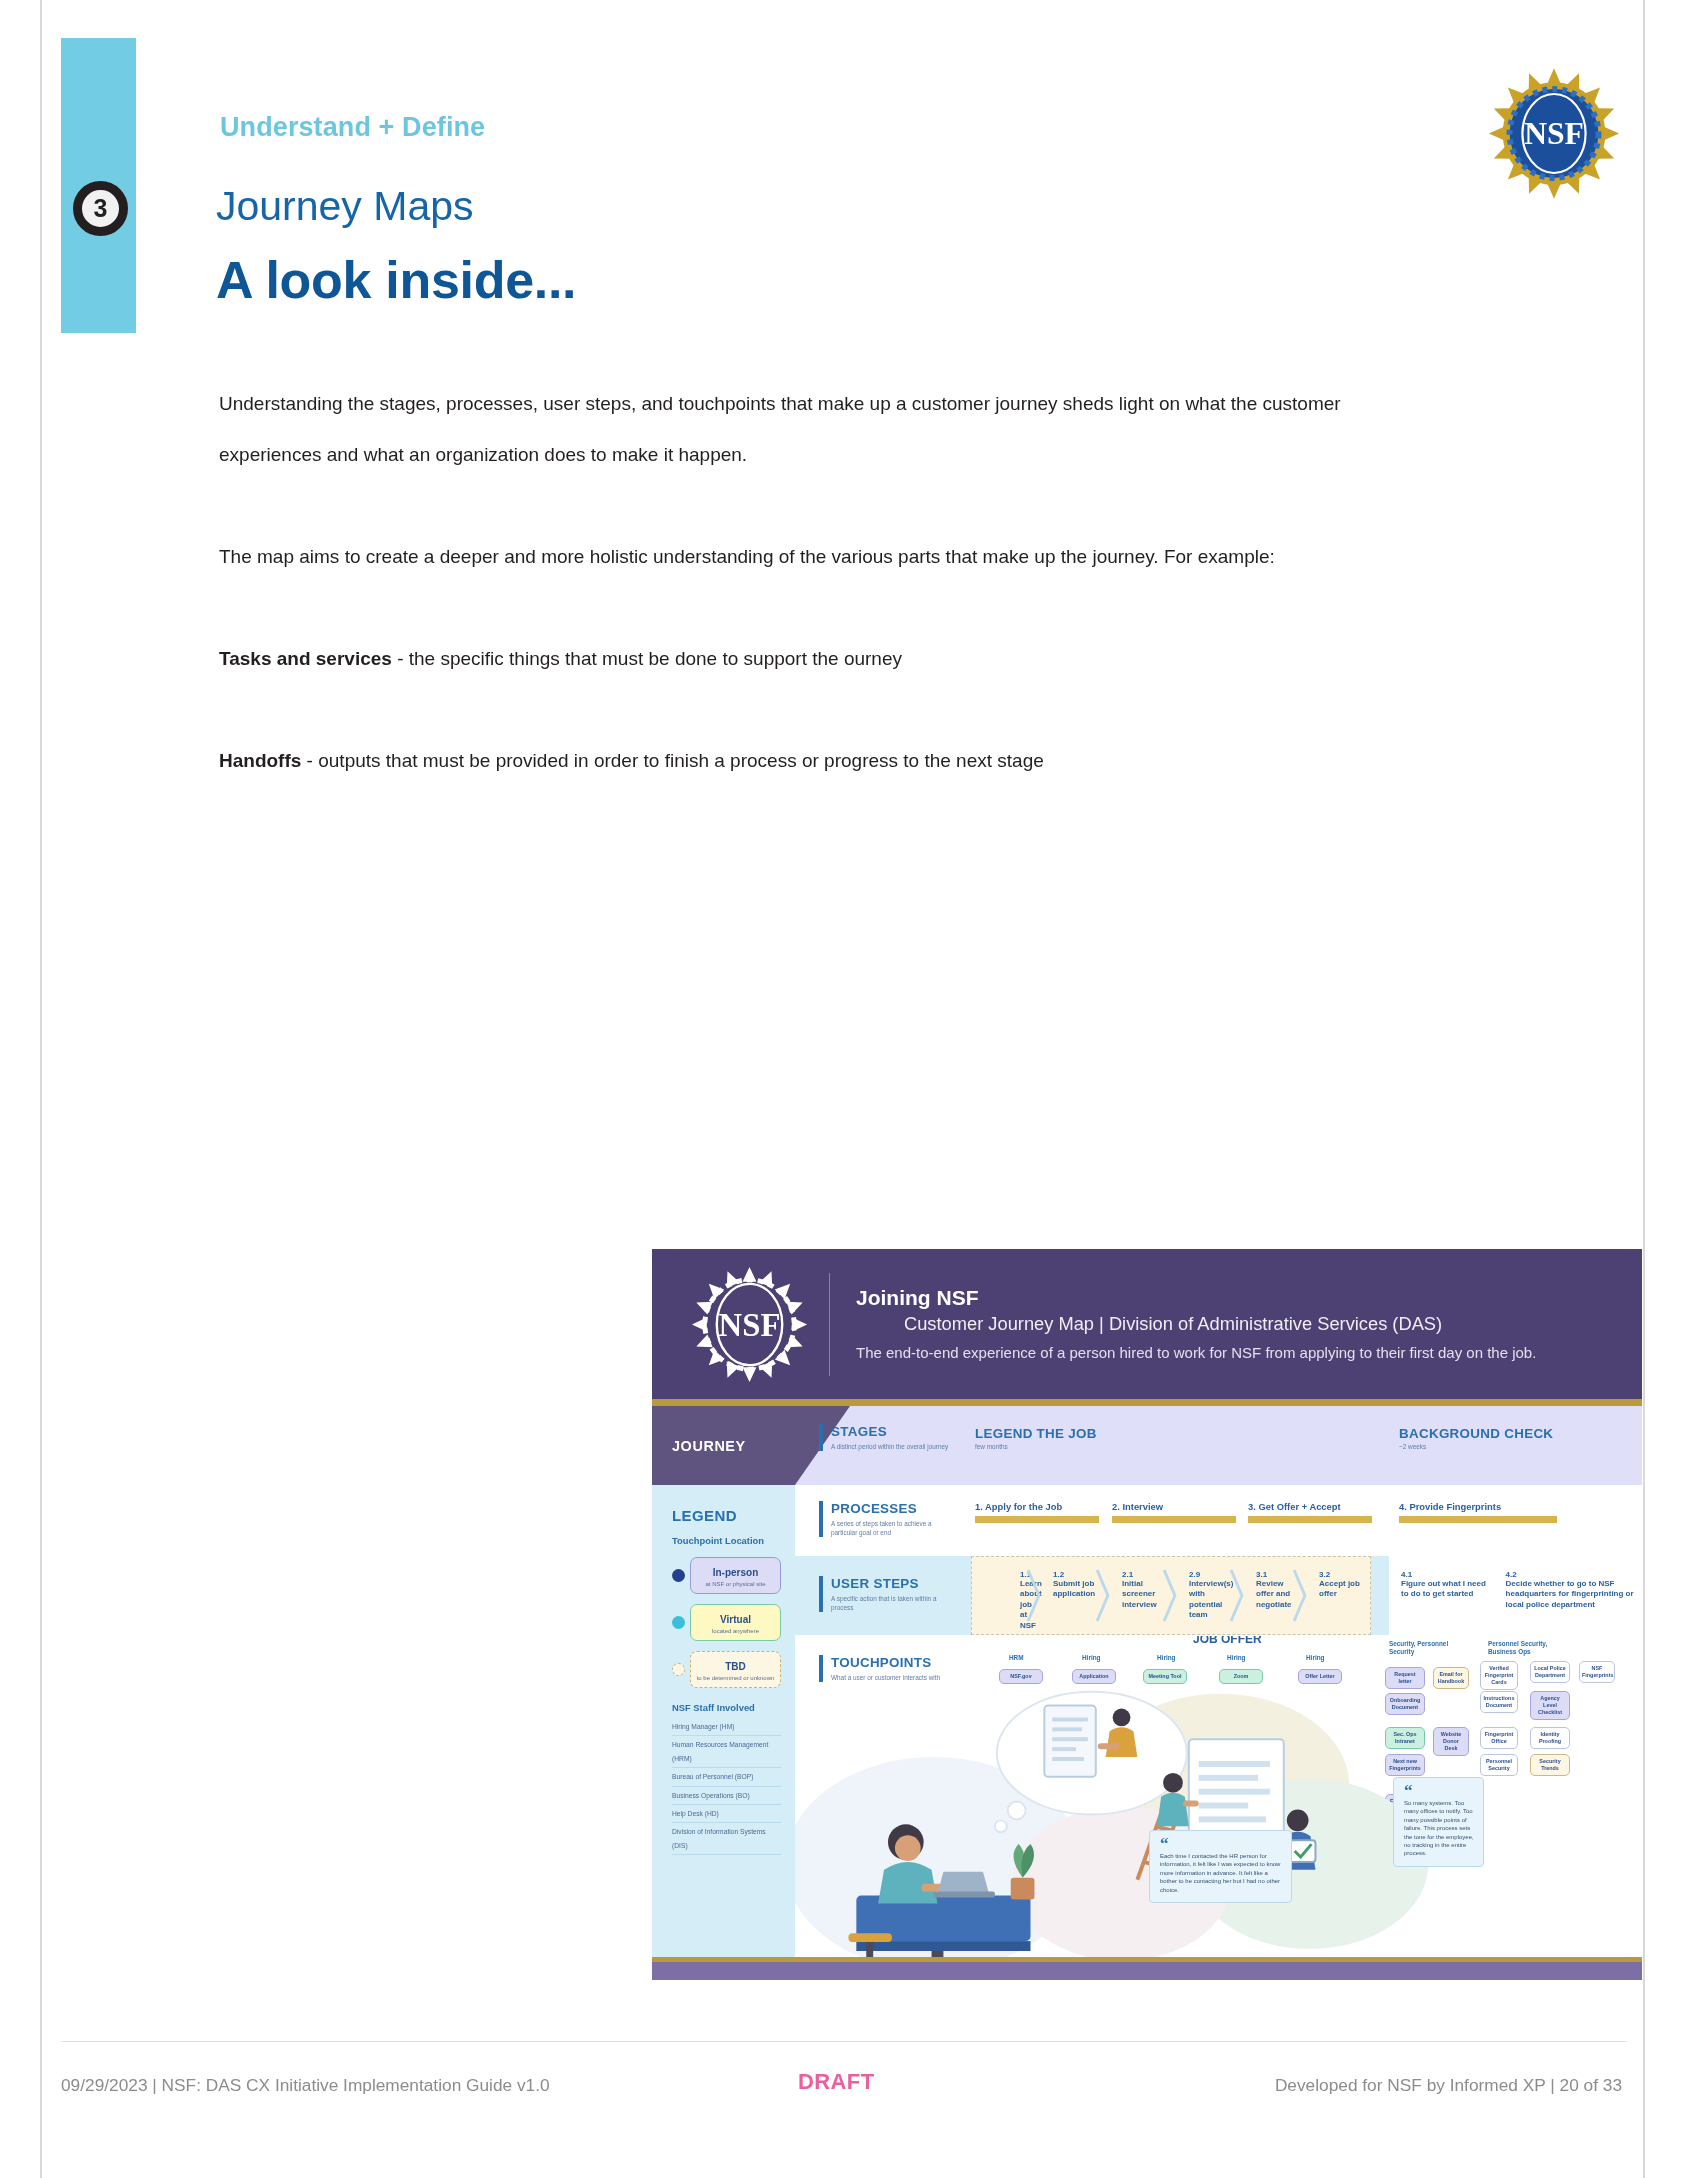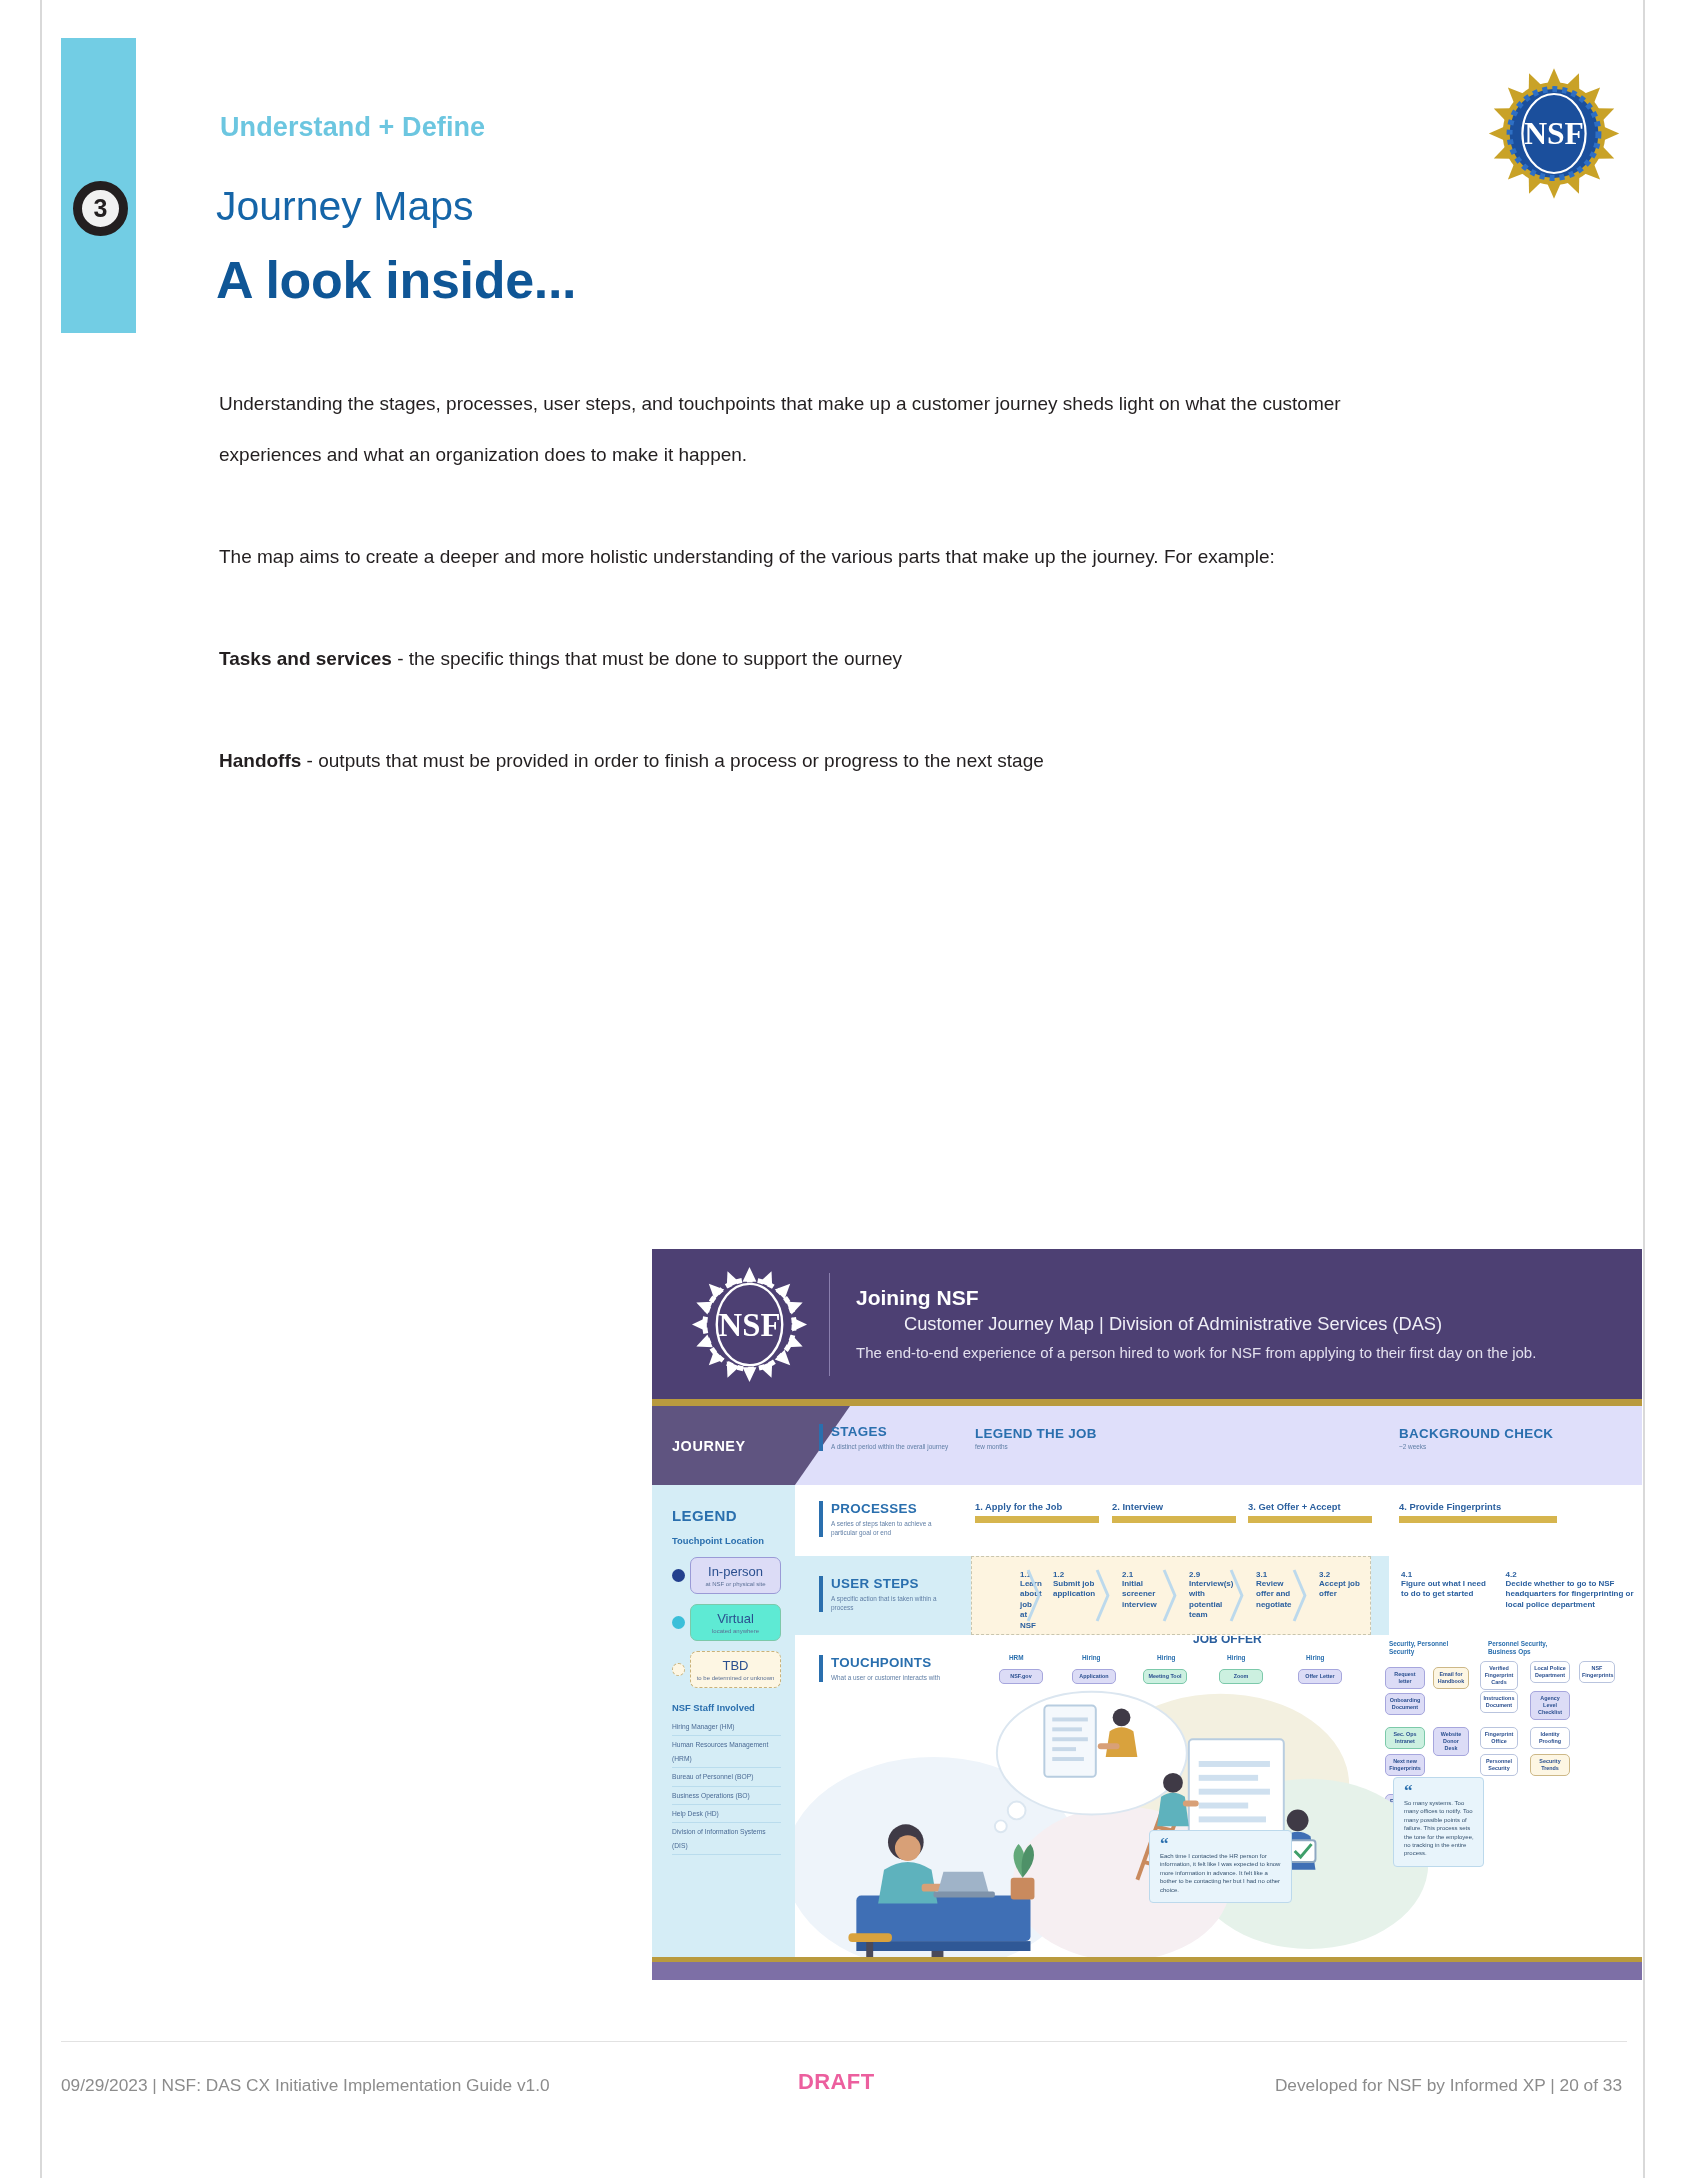--- a/index.html
+++ b/index.html
@@ -104,23 +104,23 @@
   .legend-item { display: flex; align-items: center; margin-bottom: 10px; }
   .legend-dot { width: 13px; height: 13px; border-radius: 50%; flex: 0 0 auto; margin-right: 5px; }
   .legend-dot.inperson { background: #23408e; }
   .legend-dot.virtual { background: #3bbfd9; }
   .legend-dot.tbd { background: #fdf6e3; border: 1px dashed #c9b27a; }
   .legend-pill {
     flex: 1; border-radius: 7px; padding: 4px 4px 5px;
     text-align: center;
   }
   .legend-pill.inperson { background: #dcdcf6; border: 1px solid #9a9ad6; }
-  .legend-pill.virtual { background: #5eead4; border: 1px solid #7cc9aa; }
+  .legend-pill.virtual { background: #fef9c3; border: 1px solid #7cc9aa; }
   .legend-pill.tbd { background: #fdf6e3; border: 1px dashed #c9b27a; }
-  .legend-pill .lp-t { font-size: 13px; font-weight: normal; color: #2a4f8f; line-height: 11px; }
+  .legend-pill .lp-t { font-size: 10px; font-weight: bold; color: #2a4f8f; line-height: 11px; }
   .legend-pill .lp-s { font-size: 6px; color: #5a6f95; line-height: 8px; }
   .legend-staff-h { font-size: 9.4px; font-weight: bold; color: #2a6fae; margin: 14px 0 7px; }
   .legend-staff-i { font-size: 6.7px; color: #4a6a94; line-height: 13.4px; border-bottom: 1px solid #b9dced; padding-bottom: 2px; margin-bottom: 2px; }
   
   .map-grid { position: absolute; left: 143px; top: 0; right: 0; height: 574px; }
   .grid-stages-band {
     position: absolute; left: 0; top: 0; width: 847px; height: 79px;
     background: #dfdffa;
   }
   .band-notch {

